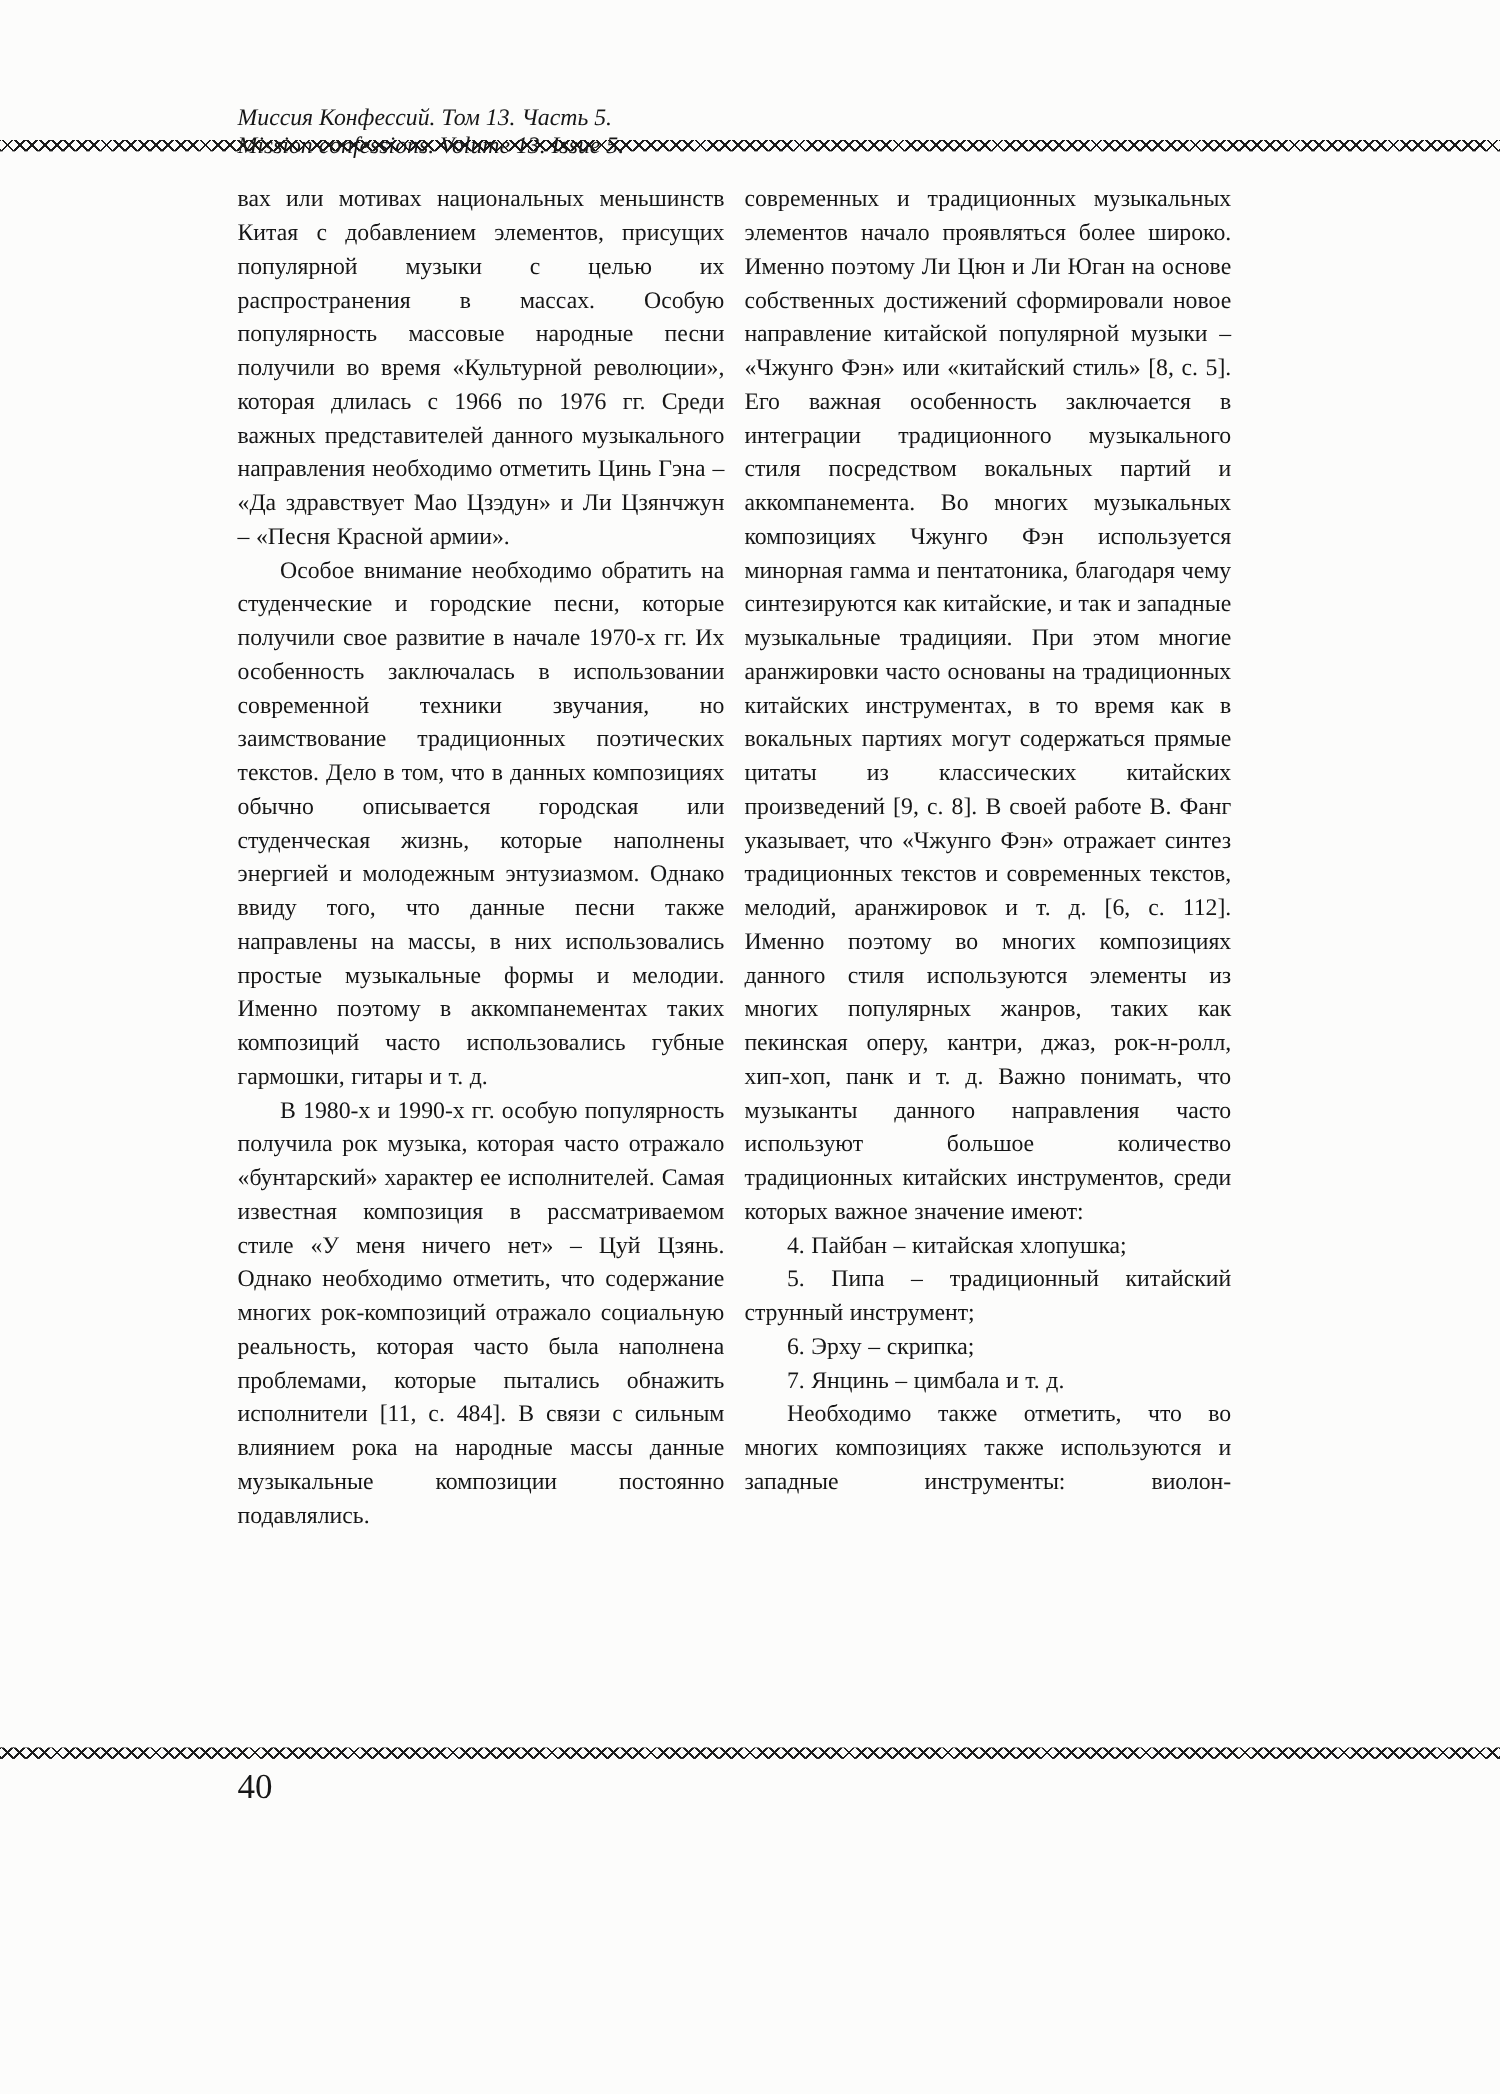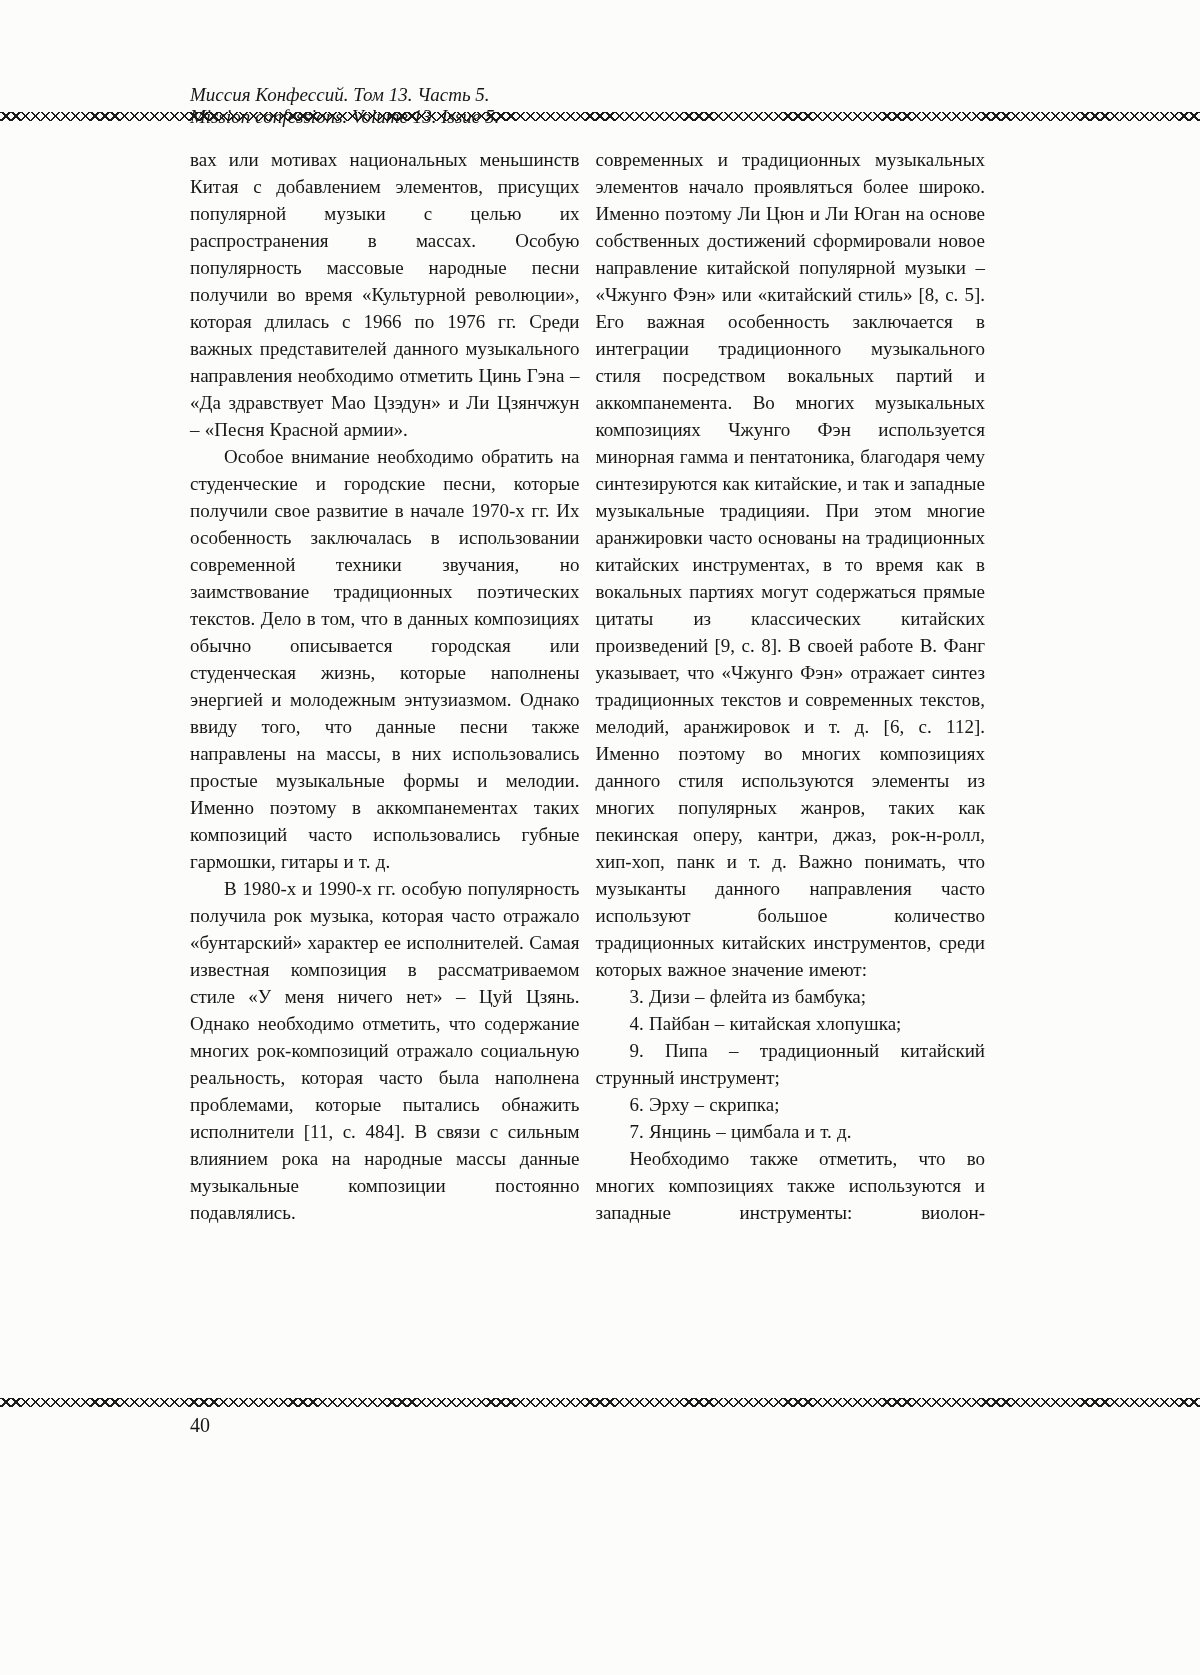--- a/index.html
+++ b/index.html
@@ -48,21 +48,21 @@
     line-height: 27px;
     text-align: justify;
     word-spacing: 0.5px;
   }
   .para.indent { text-indent: 34px; }
   .para.justify-last { text-align-last: justify; }
   .page-number {
     position: absolute;
     top: 1414px;
     left: 190px;
-    font-size: 20px;
+    font-size: 28px;
   }
 </style>
 </head>
 <body>
 
 <div class="page">
 
   <header class="running-head">
     <span class="rh-left">Миссия Конфессий. Том 13. Часть 5.</span>
     <span class="rh-right">Mission confessions. Volume 13. Issue 5.</span>
@@ -71,23 +71,22 @@
   <div class="ornament top"></div>
 
   <main class="columns">
     <section class="col" id="col-left">
         <p class="para">вах или мотивах национальных меньшинств Китая с добавлением элементов, присущих популярной музыки с целью их распространения в массах. Особую популярность массовые народные песни получили во время «Культурной революции», которая длилась с 1966 по 1976 гг. Среди важных представителей данного музыкального направления необходимо отметить Цинь Гэна – «Да здравствует Мао Цзэдун» и Ли Цзянчжун – «Песня Красной армии».</p>
         <p class="para indent">Особое внимание необходимо обратить на студенческие и городские песни, которые получили свое развитие в начале 1970-х гг. Их особенность заключалась в использовании современной техники звучания, но заимствование традиционных поэтических текстов. Дело в том, что в данных композициях обычно описывается городская или студенческая жизнь, которые наполнены энергией и молодежным энтузиазмом. Однако ввиду того, что данные песни также направлены на массы, в них использовались простые музыкальные формы и мелодии. Именно поэтому в аккомпанементах таких композиций часто использовались губные гармошки, гитары и т. д.</p>
         <p class="para indent">В 1980-х и 1990-х гг. особую популярность получила рок музыка, которая часто отражало «бунтарский» характер ее исполнителей. Самая известная композиция в рассматриваемом стиле «У меня ничего нет» – Цуй Цзянь. Однако необходимо отметить, что содержание многих рок-композиций отражало социальную реальность, которая часто была наполнена проблемами, которые пытались обнажить исполнители [11, с. 484]. В связи с сильным влиянием рока на народные массы данные музыкальные композиции постоянно подавлялись.</p>
       </section>
     <section class="col" id="col-right">
         <p class="para">современных и традиционных музыкальных элементов начало проявляться более широко. Именно поэтому Ли Цюн и Ли Юган на основе собственных достижений сформировали новое направление китайской популярной музыки – «Чжунго Фэн» или «китайский стиль» [8, с. 5]. Его важная особенность заключается в интеграции традиционного музыкального стиля посредством вокальных партий и аккомпанемента. Во многих музыкальных композициях Чжунго Фэн используется минорная гамма и пентатоника, благодаря чему синтезируются как китайские, и так и западные музыкальные традицияи. При этом многие аранжировки часто основаны на традиционных китайских инструментах, в то время как в вокальных партиях могут содержаться прямые цитаты из классических китайских произведений [9, с. 8]. В своей работе В. Фанг указывает, что «Чжунго Фэн» отражает синтез традиционных текстов и современных текстов, мелодий, аранжировок и т. д. [6, с. 112]. Именно поэтому во многих композициях данного стиля используются элементы из многих популярных жанров, таких как пекинская оперу, кантри, джаз, рок-н-ролл, хип-хоп, панк и т. д. Важно понимать, что музыканты данного направления часто используют большое количество традиционных китайских инструментов, среди которых важное значение имеют:</p>
-        <p class="para indent">3. Дизи – флейта из бамбука;</p>
         <p class="para indent">4. Пайбан – китайская хлопушка;</p>
-        <p class="para indent">9. Пипа – традиционный китайский струнный инструмент;</p>
+        <p class="para indent">5. Пипа – традиционный китайский струнный инструмент;</p>
         <p class="para indent">6. Эрху – скрипка;</p>
         <p class="para indent">7. Янцинь – цимбала и т. д.</p>
         <p class="para indent justify-last">Необходимо также отметить, что во многих композициях также используются и западные инструменты: виолон-</p>
       </section>
   </main>
 
   <div class="ornament bottom"></div>
 
   <footer>
     <span class="page-number">40</span>

